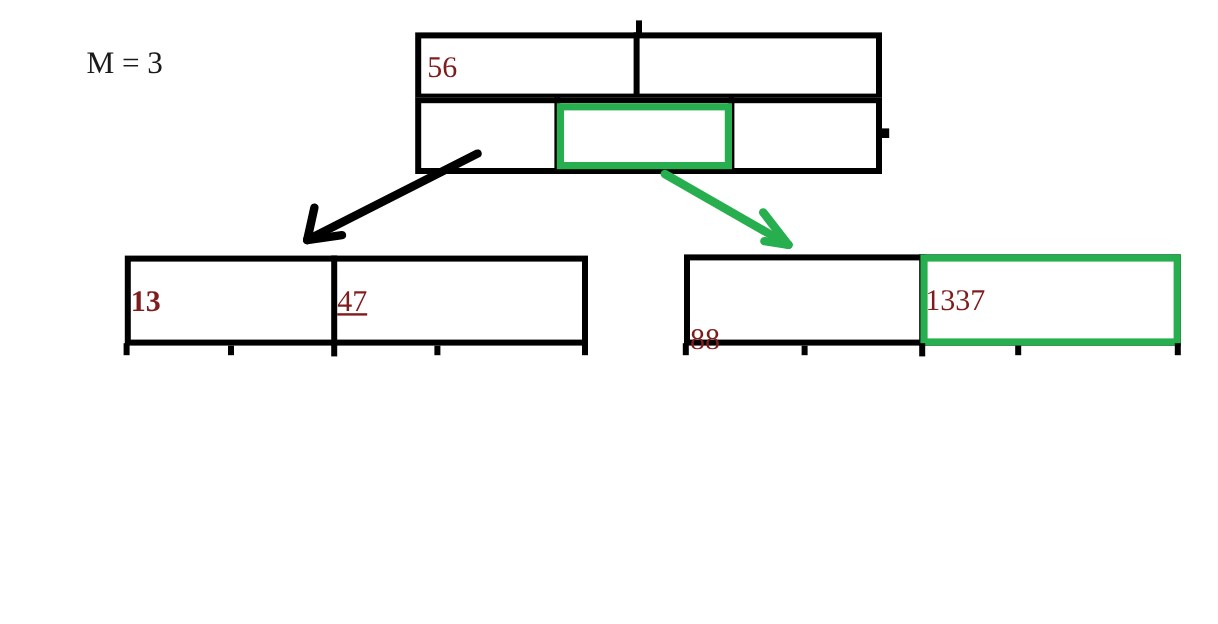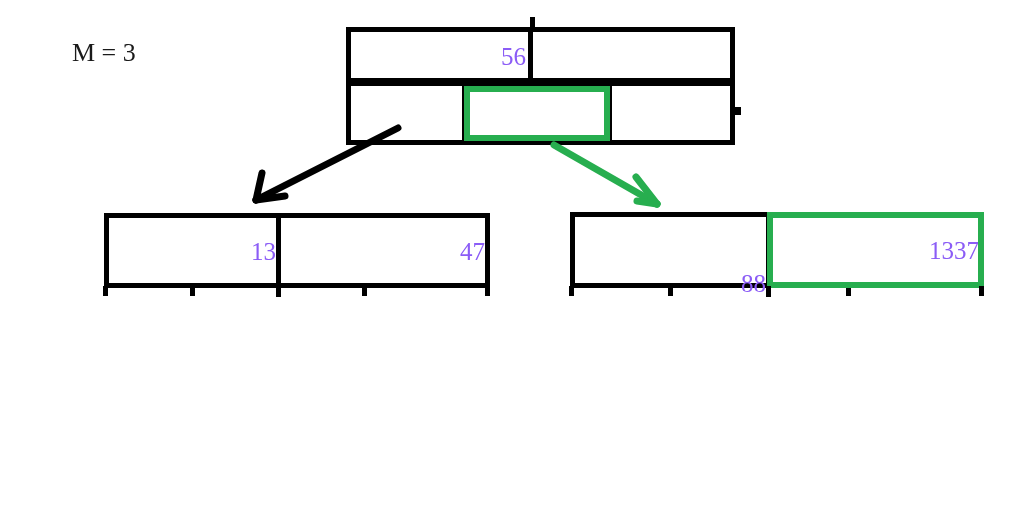--- a/index.html
+++ b/index.html
@@ -29,24 +29,24 @@
     border: 5px solid #000000;
     background: #ffffff;
   }
   .vdiv {
     position: absolute;
     background: #000000;
     width: 5px;
   }
   .cell-label {
     position: absolute;
-    color: #8b5cf6;
+    color: #7f1d1d;
     font-size: 25px;
     line-height: 1;
-    text-align: right;
+    text-align: left;
     white-space: nowrap;
     font-family: "Liberation Serif", "DejaVu Serif", serif;
   }
 
   
   .hl {
     position: absolute;
     box-sizing: border-box;
     border: 6px solid #27ae4f;
     background: transparent;
@@ -104,22 +104,22 @@
 
     <div class="hl" style="left:464px; top:86px; width:146px; height:55px;"></div>
 
     <div class="stub" style="left:733px; top:107px; height:8px; width:8px;"></div>
   </div>
 
   <div class="node">
     <div class="row" style="left:104px; top:213px; width:386px; height:75px;"></div>
     <div class="vdiv" style="left:276px; top:213px; height:75px;"></div>
 
-    <div class="cell-label" style="left:109px; top:239px; width:167px;">13</div>
-    <div class="cell-label" style="left:281px; top:239px; width:204px;">47</div>
+    <div class="cell-label" style="left:109px; top:239px; width:167px;font-weight:bold;">13</div>
+    <div class="cell-label" style="left:281px; top:239px; width:204px;text-decoration:underline;">47</div>
 
     <div class="stub" style="left:103px; top:286px; height:10px;"></div>
     <div class="stub" style="left:190px; top:288px; height:8px;"></div>
     <div class="stub" style="left:276px; top:286px; height:11px;"></div>
     <div class="stub" style="left:362px; top:288px; height:8px;"></div>
     <div class="stub" style="left:485px; top:286px; height:10px;"></div>
   </div>
 
   <div class="node">
     <div class="row" style="left:570px; top:212px; width:414px; height:76px;"></div>

